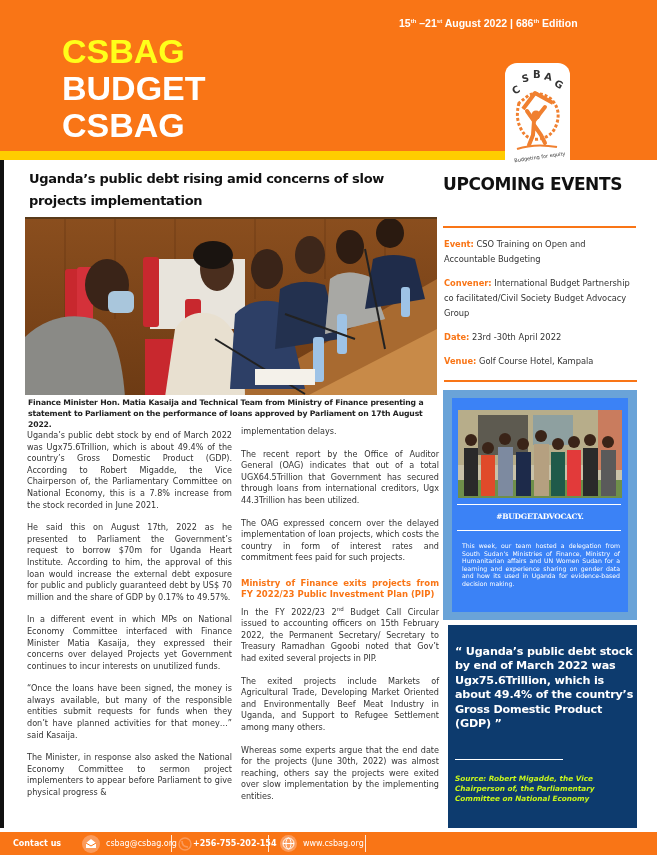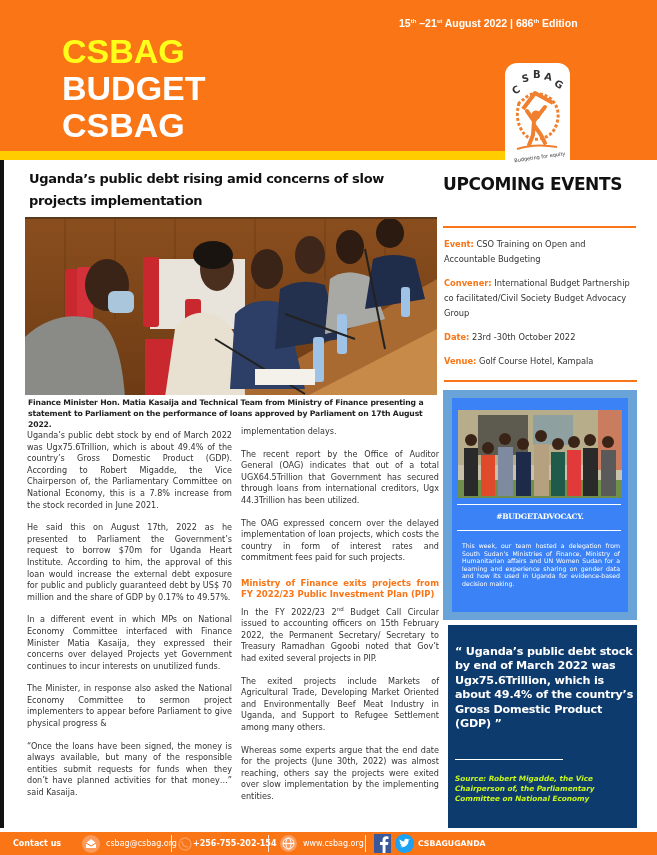--- a/index.html
+++ b/index.html
@@ -144,41 +144,41 @@
     <rect x="230" y="150" width="60" height="16" fill="#f4f1ea"></rect>
   </svg>
 </div>
 
 <p class="caption">Finance Minister Hon. Matia Kasaija and Technical Team from Ministry of Finance presenting a statement to Parliament on the performance of loans approved by Parliament on 17th August 2022.</p>
 
 <div class="col col-1">
   <p>Uganda’s public debt stock by end of March 2022 was Ugx75.6Trillion, which is about 49.4% of the country’s Gross Domestic Product (GDP). According to Robert Migadde, the Vice Chairperson of, the Parliamentary Committee on National Economy, this is a 7.8% increase from the stock recorded in June 2021.</p>
   <p>He said this on August 17th, 2022 as he presented to Parliament the Government’s request to borrow $70m for Uganda Heart Institute. According to him, the approval of this loan would increase the external debt exposure for public and publicly guaranteed debt by US$ 70 million and the share of GDP by 0.17% to 49.57%.</p>
   <p>In a different event in which MPs on National Economy Committee interfaced with Finance Minister Matia Kasaija, they expressed their concerns over delayed Projects yet Government continues to incur interests on unutilized funds.</p>
+  <p>“Once the loans have been signed, the money is always available, but many of the responsible entities submit requests for funds when they don’t have planned activities for that money…” said Kasaija.</p>
   <p>The Minister, in response also asked the National Economy Committee to sermon project implementers to appear before Parliament to give physical progress &amp;</p>
-  <p>“Once the loans have been signed, the money is always available, but many of the responsible entities submit requests for funds when they don’t have planned activities for that money…” said Kasaija.</p>
 </div>
 
 <div class="col col-2">
   <p>implementation delays.</p>
   <p>The recent report by the Office of Auditor General (OAG) indicates that out of a total UGX64.5Trillion that Government has secured through loans from international creditors, Ugx 44.3Trillion has been utilized.</p>
   <p style="margin-bottom:14px">The OAG expressed concern over the delayed implementation of loan projects, which costs the country in form of interest rates and commitment fees paid for such projects.</p>
   <div class="subhead">Ministry of Finance exits projects from FY 2022/23 Public Investment Plan (PIP)</div>
   <p><span>In the FY 2022/23 2</span><sup style="font-size:5.5px">nd</sup><span> Budget Call Circular issued to accounting officers on 15th February 2022, the Permanent Secretary/ Secretary to Treasury Ramadhan Ggoobi noted that Gov’t had exited several projects in PIP.</span></p>
   <p>The exited projects include Markets of Agricultural Trade, Developing Market Oriented and Environmentally Beef Meat Industry in Uganda, and Support to Refugee Settlement among many others.</p>
   <p>Whereas some experts argue that the end date for the projects (June 30th, 2022) was almost reaching, others say the projects were exited over slow implementation by the implementing entities.</p>
 </div>
 
 <h2 class="events-title">UPCOMING EVENTS</h2>
 <div class="rule-orange" style="left:443px; top:226px; width:193px;"></div>
 
 <div class="events">
   <div class="ev"><span class="lbl">Event:</span><span> CSO Training on Open and Accountable Budgeting</span></div>
   <div class="ev"><span class="lbl">Convener:</span><span>  International Budget Partnership co facilitated/Civil Society Budget Advocacy Group</span></div>
-  <div class="ev"><span class="lbl">Date:</span><span> 23rd -30th October 2022</span></div>
+  <div class="ev"><span class="lbl">Date:</span><span> 23rd -30th April 2022</span></div>
   <div class="ev"><span class="lbl">Venue:</span><span> Golf Course Hotel, Kampala</span></div>
 </div>
 <div class="rule-orange" style="left:444px; top:380px; width:193px;"></div>
 
 <div class="bluebox">
   <div class="inner">
     <div class="pic" title="Group photo of delegation standing outside a building">
       <svg width="164" height="88" viewBox="0 0 164 88">
         <rect width="164" height="88" fill="#c9c2a8"></rect>
         <rect x="0" y="0" width="140" height="55" fill="#b7ad8a"></rect>
@@ -251,28 +251,13 @@
       <svg width="17" height="17" viewBox="0 0 17 17">
           <circle cx="8.5" cy="8.5" r="8.5" fill="#fb9a5a"></circle>
           <circle cx="8.5" cy="8.5" r="5.5" fill="none" stroke="#fff" stroke-width="1"></circle>
           <ellipse cx="8.5" cy="8.5" rx="2.5" ry="5.5" fill="none" stroke="#fff" stroke-width="1"></ellipse>
           <line x1="3" y1="8.5" x2="14" y2="8.5" stroke="#fff" stroke-width="1"></line>
         </svg>
     </span>
     <span style="font-weight:normal">www.csbag.org</span>
   </div>
   <div class="sep" style="left:365px;"></div>
-  <div class="item" style="left:374px; gap:4px;">
-    <span class="ico">
-      <svg width="17" height="19" viewBox="0 0 17 19">
-          <rect width="17" height="19" fill="#3b5998"></rect>
-          <path d="M11.5 19 L11.5 11 L14 11 L14.4 8 L11.5 8 L11.5 6.3 Q11.5 5 12.9 5 L14.5 5 L14.5 2.4 Q13.5 2.2 12.3 2.2 Q8.6 2.2 8.6 6 L8.6 8 L6 8 L6 11 L8.6 11 L8.6 19 Z" fill="#fff"></path>
-        </svg>
-    </span>
-    <span class="ico">
-      <svg width="19" height="19" viewBox="0 0 19 19">
-          <circle cx="9.5" cy="9.5" r="9.5" fill="#1da1f2"></circle>
-          <path d="M4 12.5 Q7 14 10 12.5 Q13.5 10.5 13.5 6.5 L15 5.2 L13.3 5.6 Q12.2 4.3 10.6 4.8 Q9 5.5 9.2 7.6 Q6.5 7.5 4.6 5.3 Q4 7.5 5.8 9 L4.8 8.8 Q5 10.4 6.8 11 L5.8 11.2 Q6.5 12.3 7.8 12.4 Q6.3 13 4 12.5 Z" fill="#fff"></path>
-        </svg>
-    </span>
-    <span style="font-size:7.8px">CSBAGUGANDA</span>
-  </div>
 </div>
 
 </body></html>

